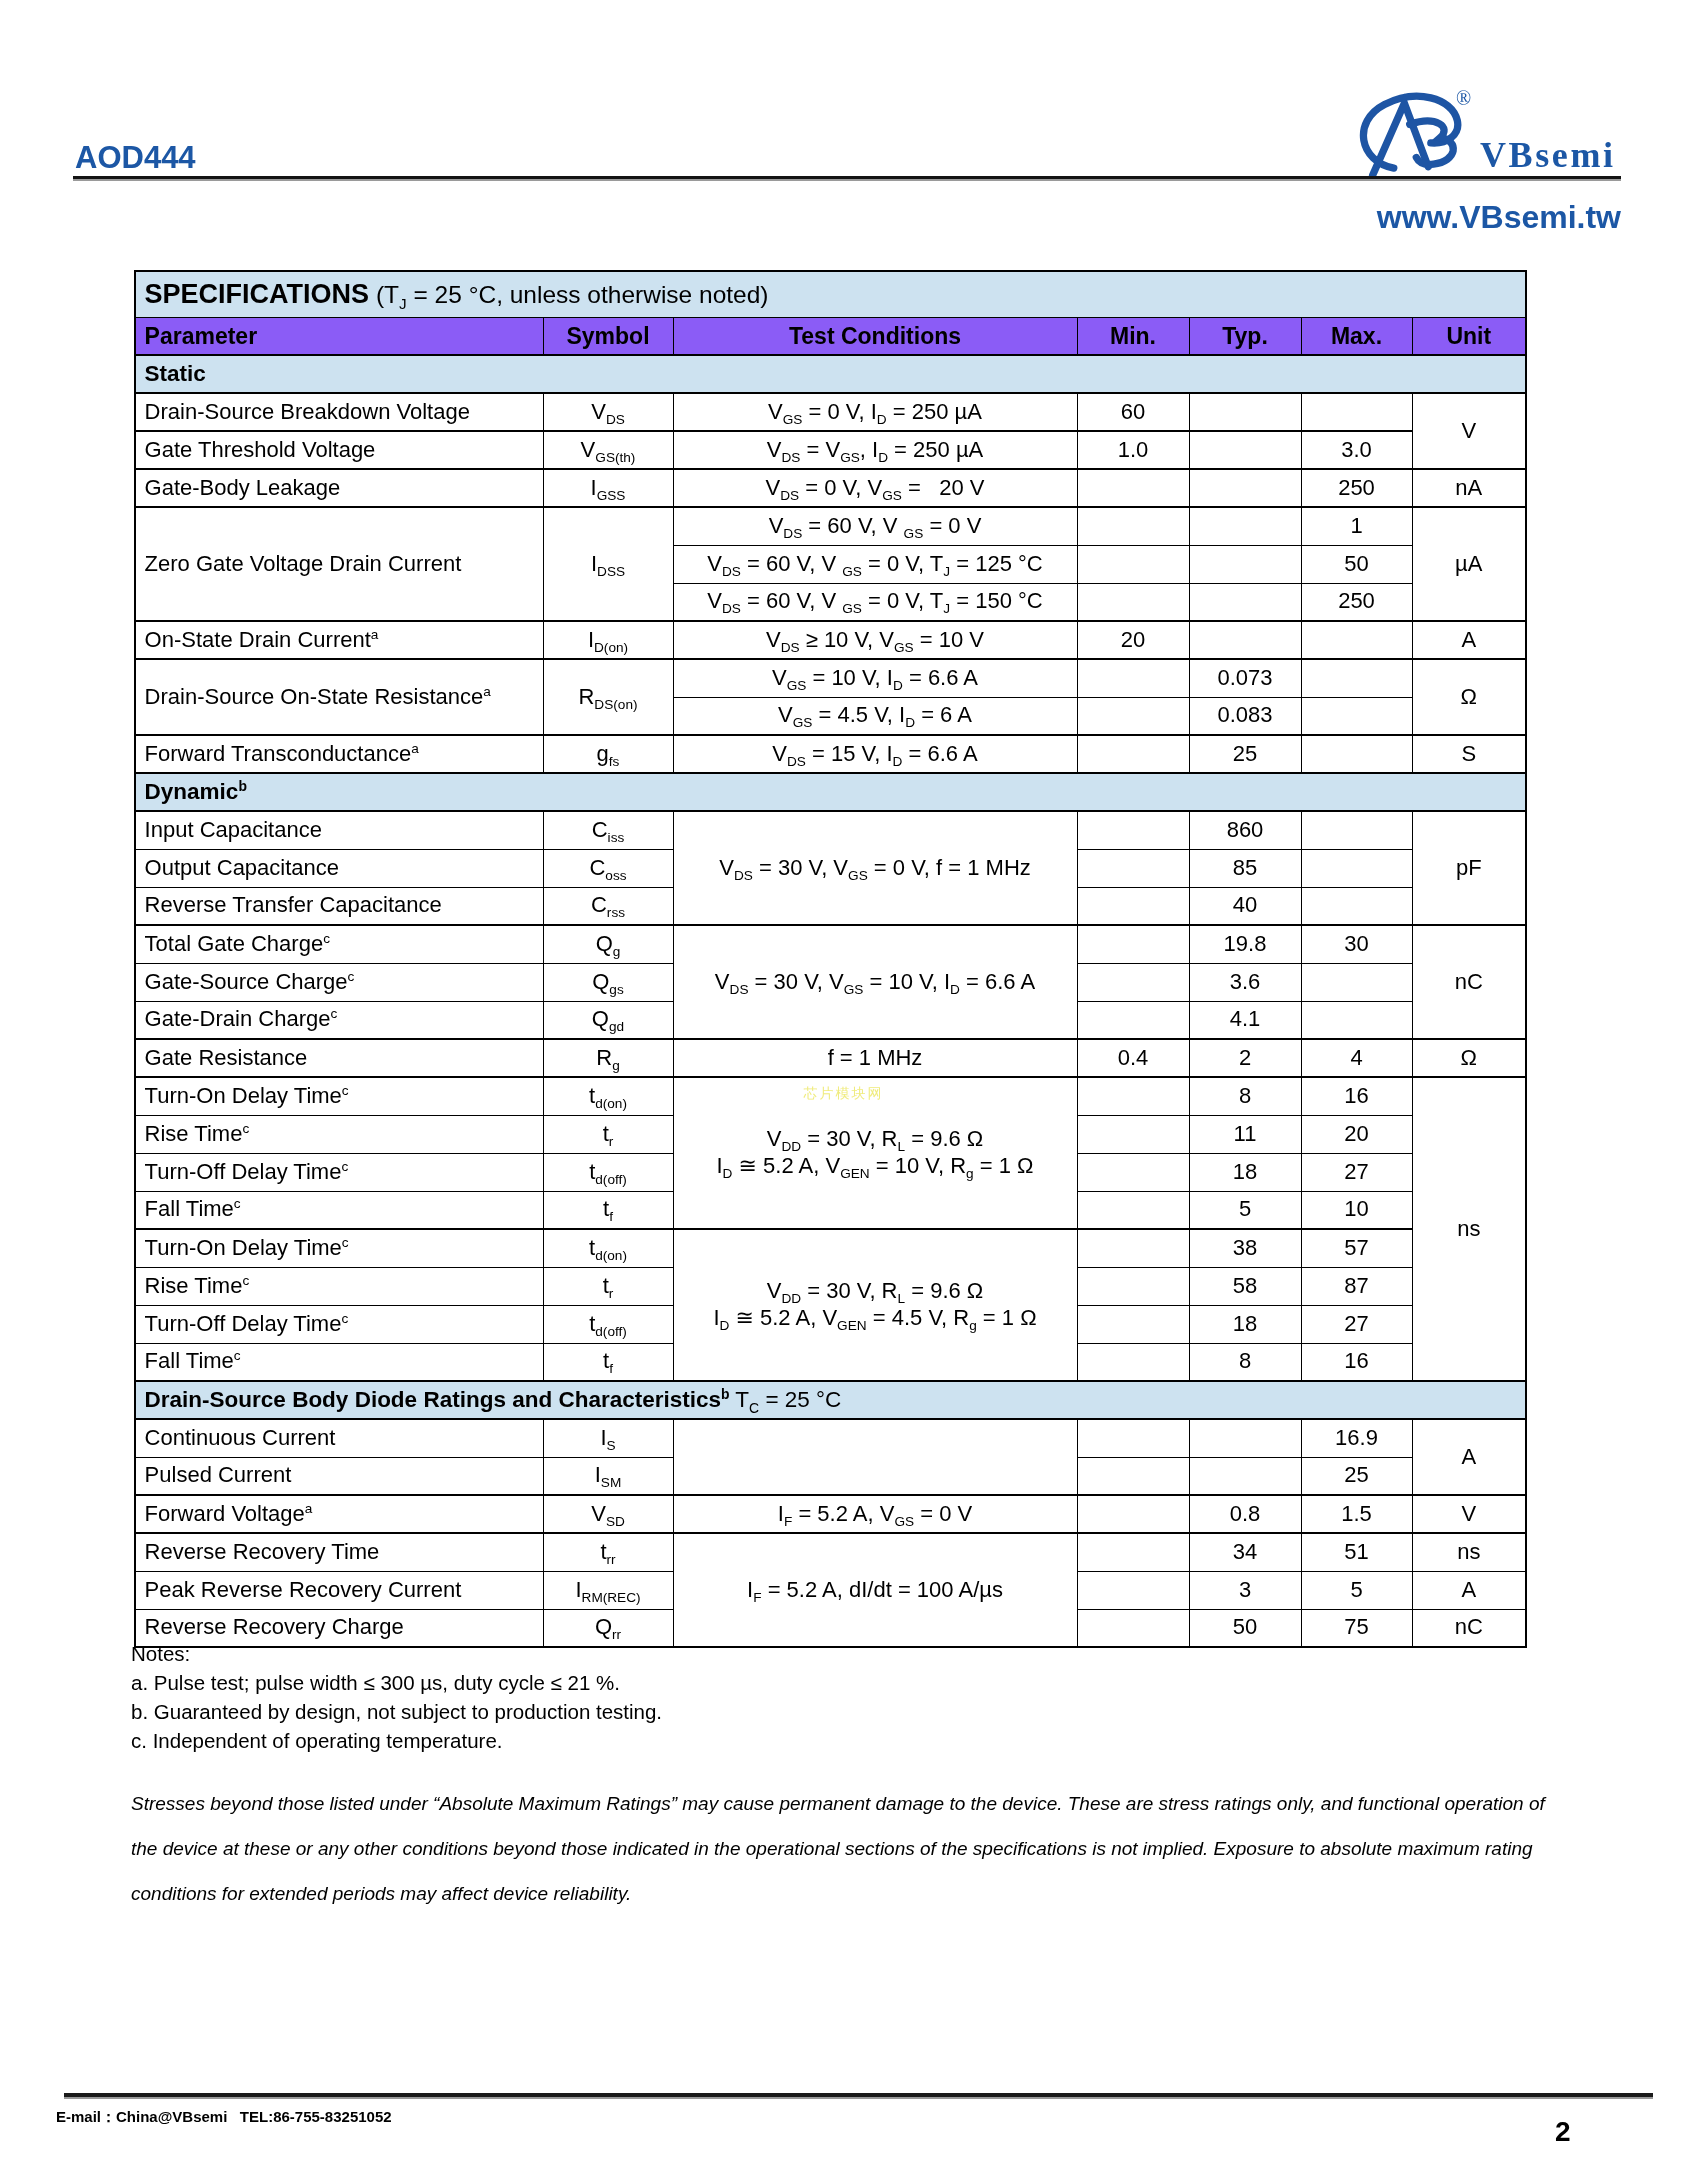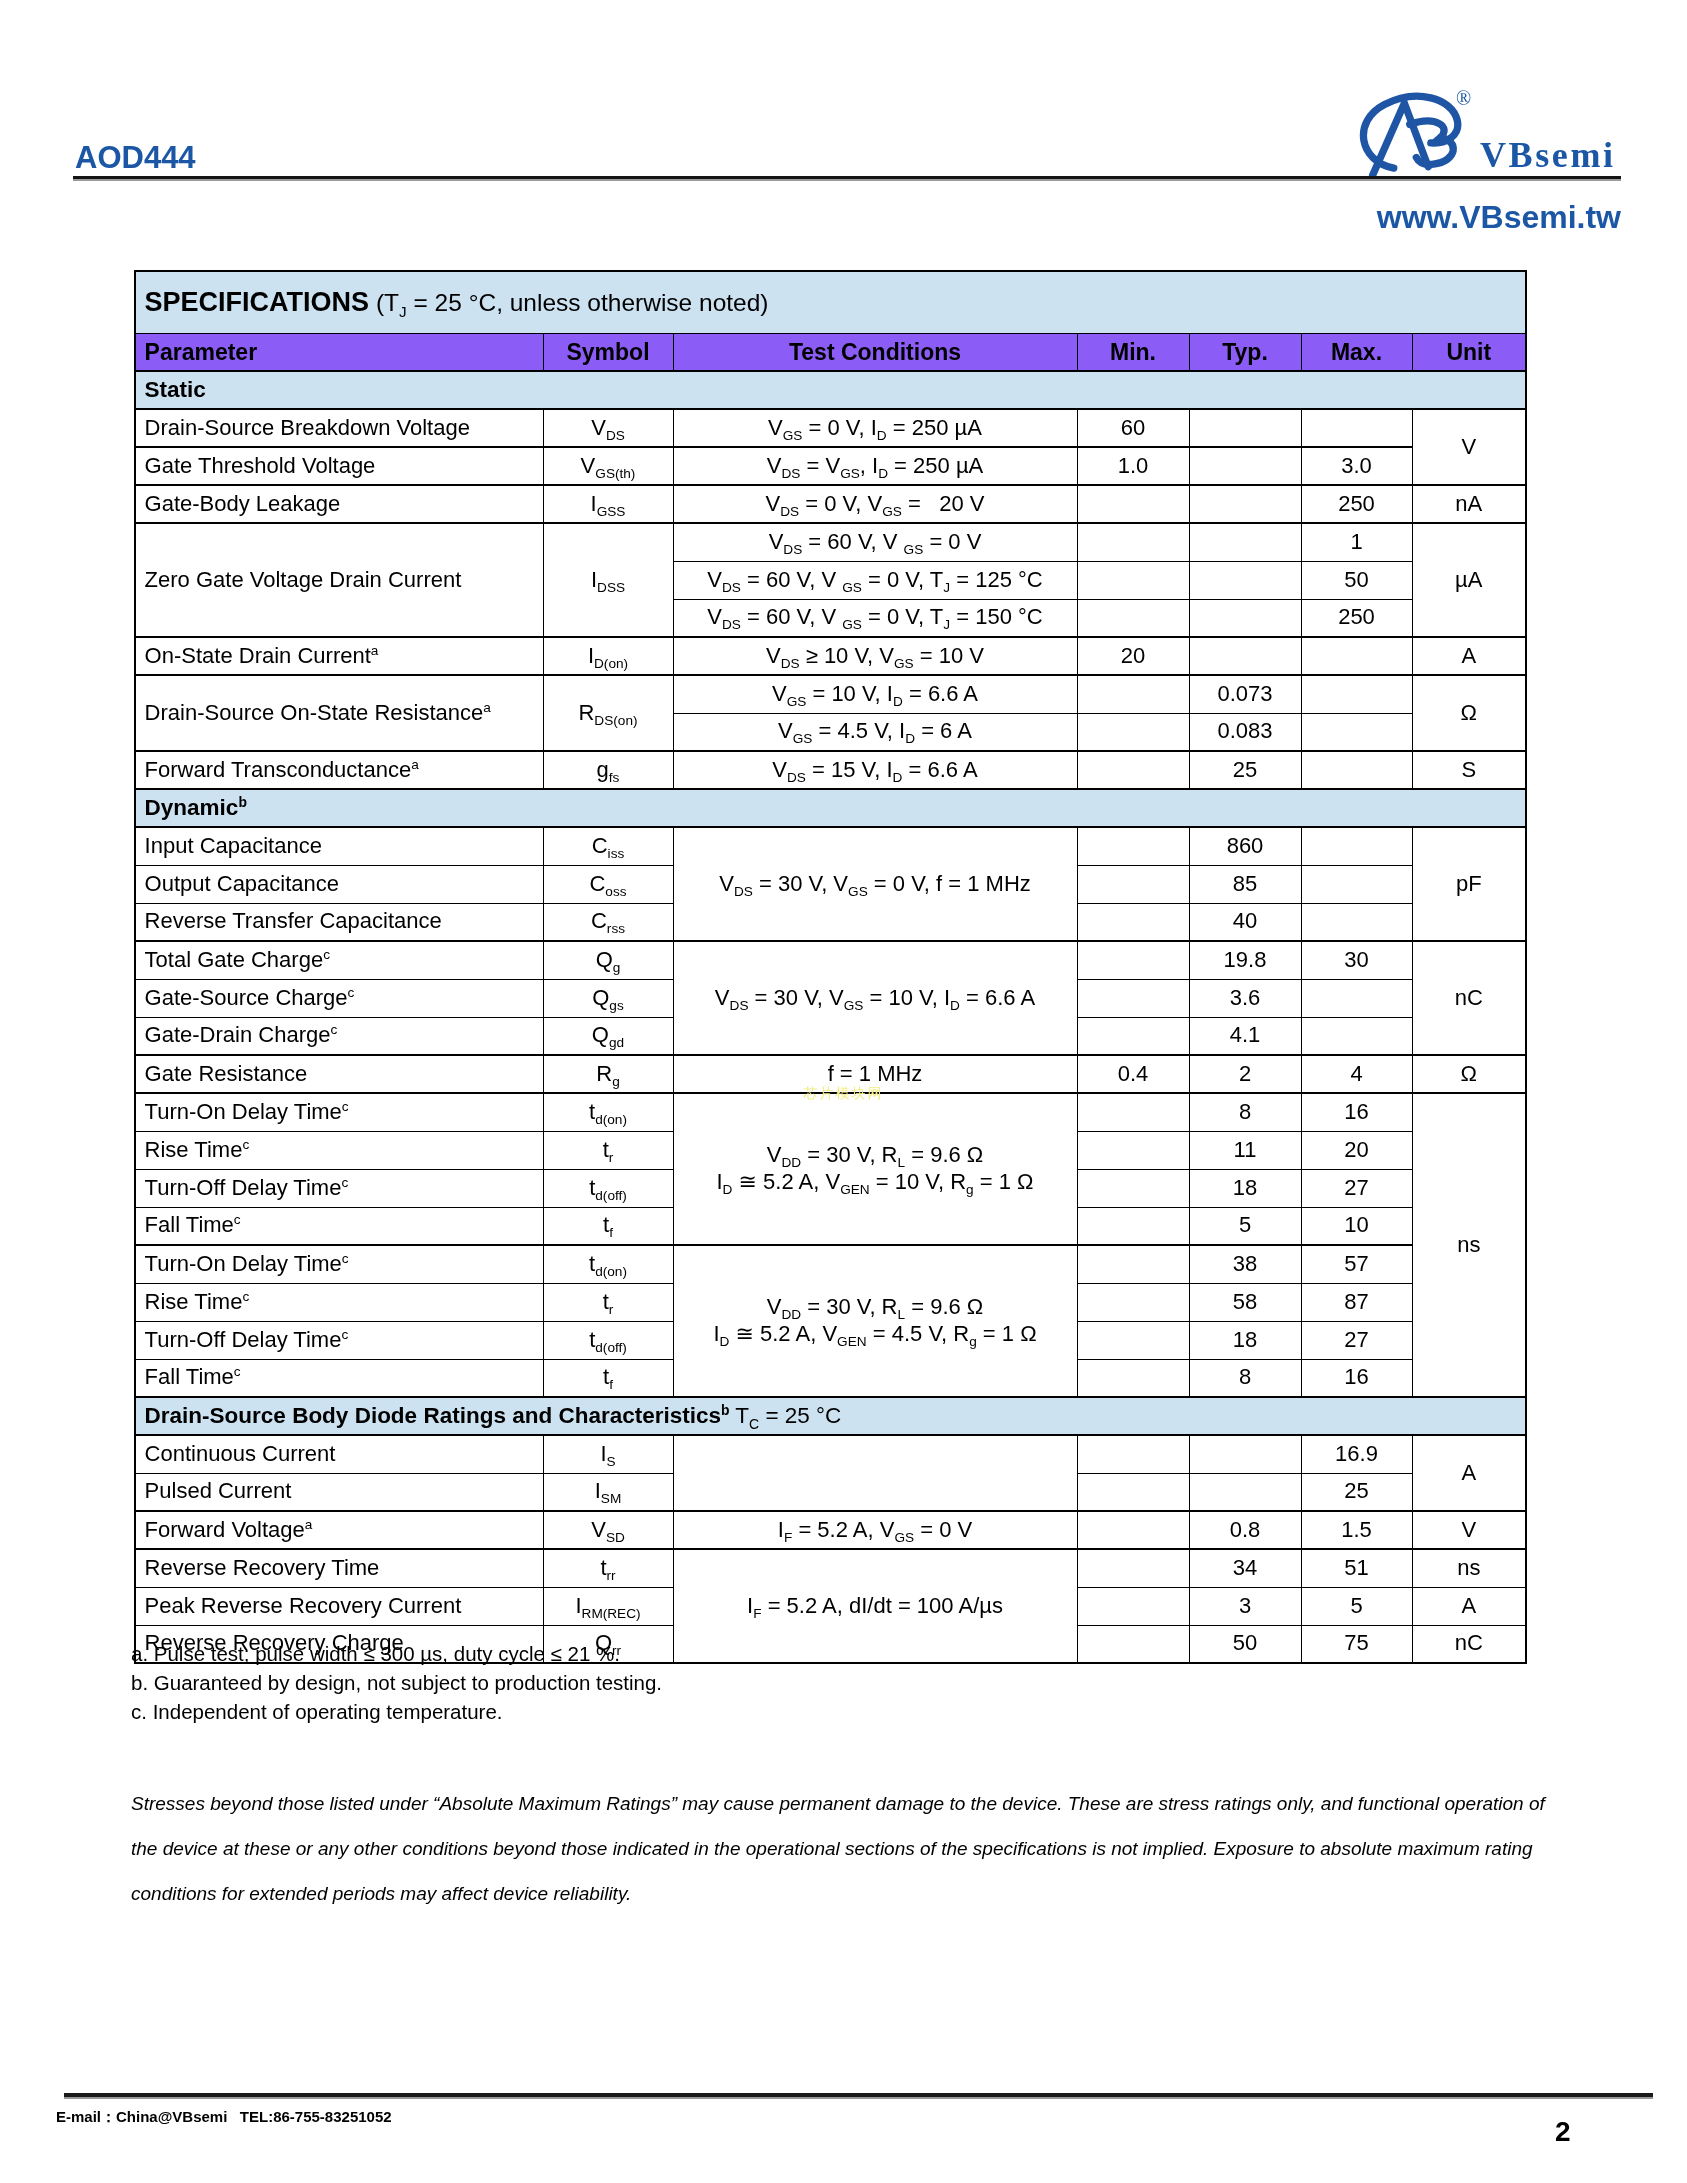--- a/index.html
+++ b/index.html
@@ -37,21 +37,21 @@
     border-collapse:collapse; table-layout:fixed;
     border:2.6px solid #000; width:1392px;
   }
   col.w-p{width:408px} col.w-s{width:130px} col.w-c{width:404px}
   col.w-m{width:112px} col.w-t{width:112px} col.w-x{width:111px} col.w-u{width:114px}
   .spec td{
     border:1.3px solid #000; font-size:22px; text-align:center; vertical-align:middle;
     padding:1.3px 4px; line-height:1.22; height:36px; overflow:hidden;
   }
   .spec tr{ height:38px; }
-  .spec tr.trow{ height:62px; }
+  .spec tr.trow{ height:46px; }
   .spec tr.trow td{
     background:var(--band); text-align:left; padding-left:8.6px; font-size:24.5px;
   }
   .spec .tb{ font-weight:bold; font-size:27px; }
   .spec tr.chead td{ font-weight:bold; font-size:23px; background:#8b5cf6;margin-top:40px; }
   .spec tr.chead td.param{ text-align:left; }
   .spec td.param{ text-align:left; padding-left:8.6px; }
   .spec tr.section td{
     background:var(--band); text-align:left; padding-left:8.6px; font-size:22.5px;
     border-top-width:2.6px;
@@ -373,20 +373,21 @@
         <td class="num-typ">50</td>
         <td class="num-max">75</td>
         <td class="unit">nC</td>
       </tr>
     </tbody>
 </table>
 
 <div class="watermark" style="color: rgb(240, 236, 126);">芯片模块网</div>
 
 <div class="notes">
+  <div>Notes:</div>
   <div>a. Pulse test; pulse width ≤ 300 µs, duty cycle ≤ 21 %.</div>
   <div>b. Guaranteed by design, not subject to production testing.</div>
   <div>c. Independent of operating temperature.</div>
 </div>
 
 <div class="disclaimer">Stresses beyond those listed under “Absolute Maximum Ratings” may cause permanent damage to the device. These are stress ratings only, and functional operation of the device at these or any other conditions beyond those indicated in the operational sections of the specifications is not implied. Exposure to absolute maximum rating conditions for extended periods may affect device reliability.</div>
 
 <div class="rule-bottom"></div>
 <div class="rule-bottom-shadow"></div>
 <div class="footer-contact">E-mail：China@VBsemi&nbsp;&nbsp; TEL:86-755-83251052</div>

